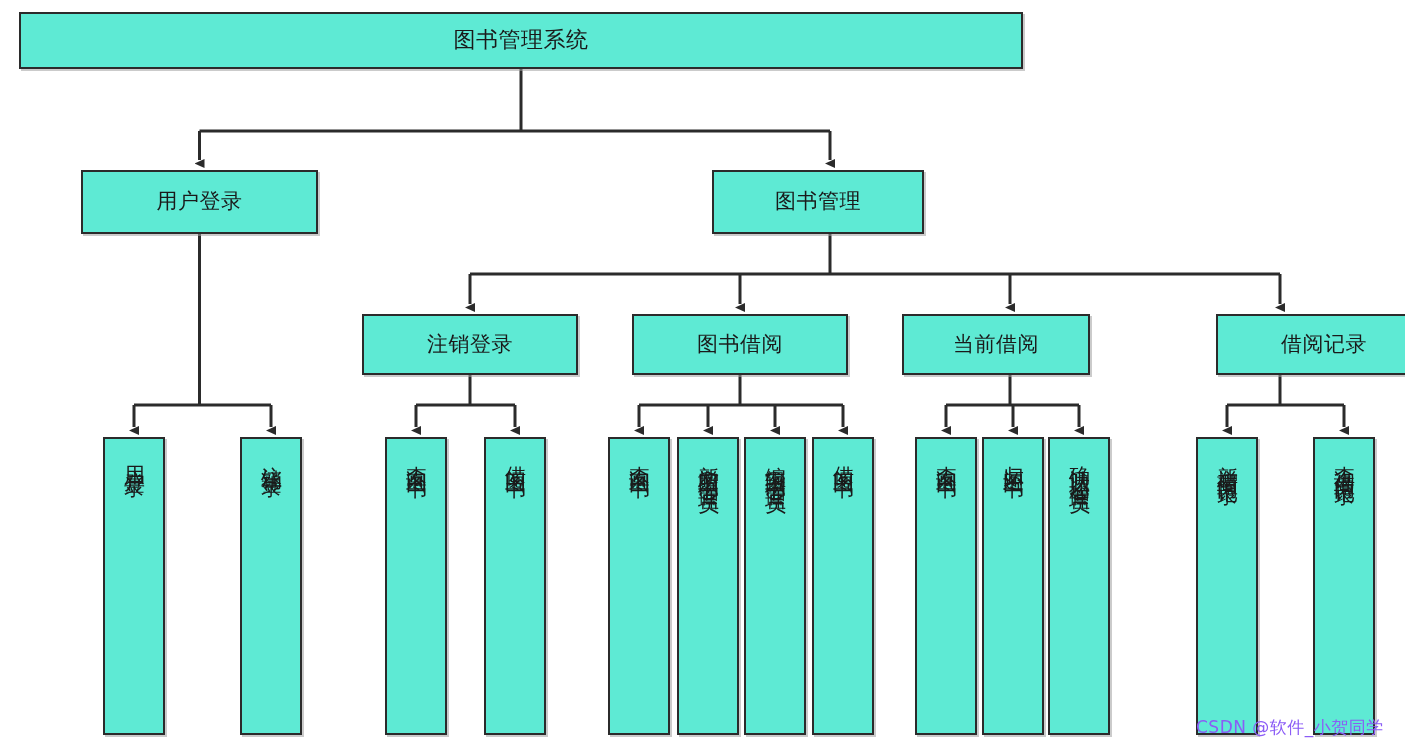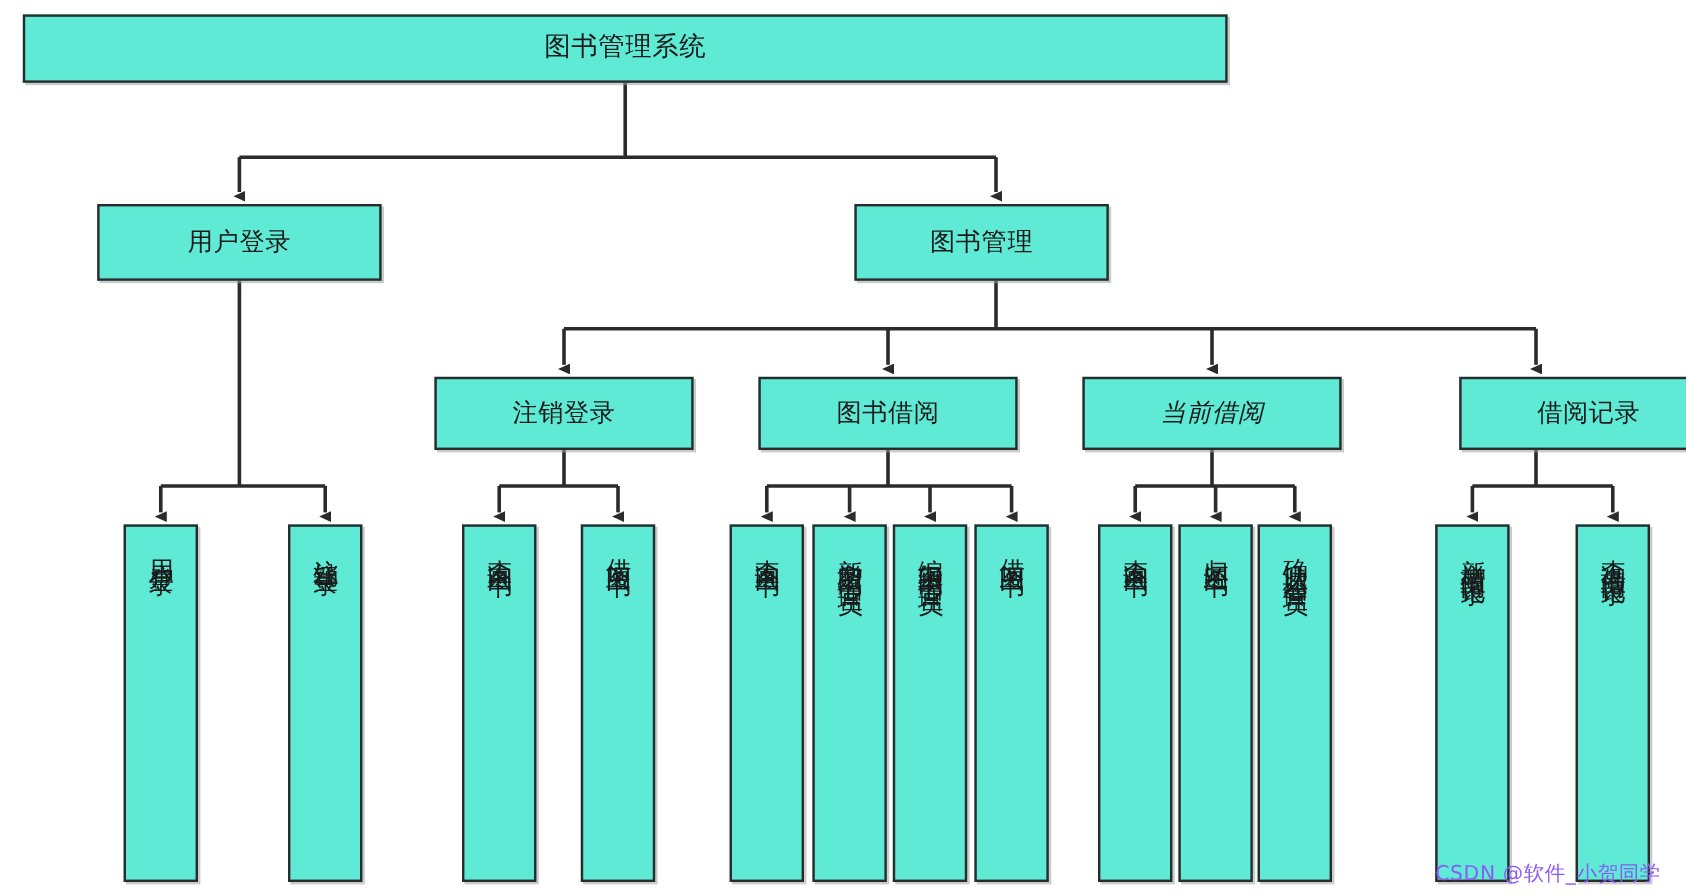--- a/index.html
+++ b/index.html
@@ -132,21 +132,21 @@
   <div class="node-box" style="left:712px; top:170px; width:212px; height:64px;">
     <span class="node-label-h">图书管理</span>
   </div>
 
   <div class="node-box" style="left:362px; top:314px; width:216px; height:61px;">
     <span class="node-label-h">注销登录</span>
   </div>
   <div class="node-box" style="left:632px; top:314px; width:216px; height:61px;align-items:center;">
     <span class="node-label-h">图书借阅</span>
   </div>
-  <div class="node-box" style="left:902px; top:314px; width:216px; height:61px;font-style:italic;">
+  <div class="node-box" style="left:902px; top:314px; width:188px; height:61px;">
     <span class="node-label-h">当前借阅</span>
   </div>
   <div class="node-box" style="left:1216px; top:314px; width:216px; height:61px;">
     <span class="node-label-h">借阅记录</span>
   </div>
 
   <div class="node-box vertical" style="left:103px; top:437px; width:62px; height:298px;">
     <span class="node-label-v">用户登录</span>
   </div>
   <div class="node-box vertical" style="left:240px; top:437px; width:62px; height:298px;">

